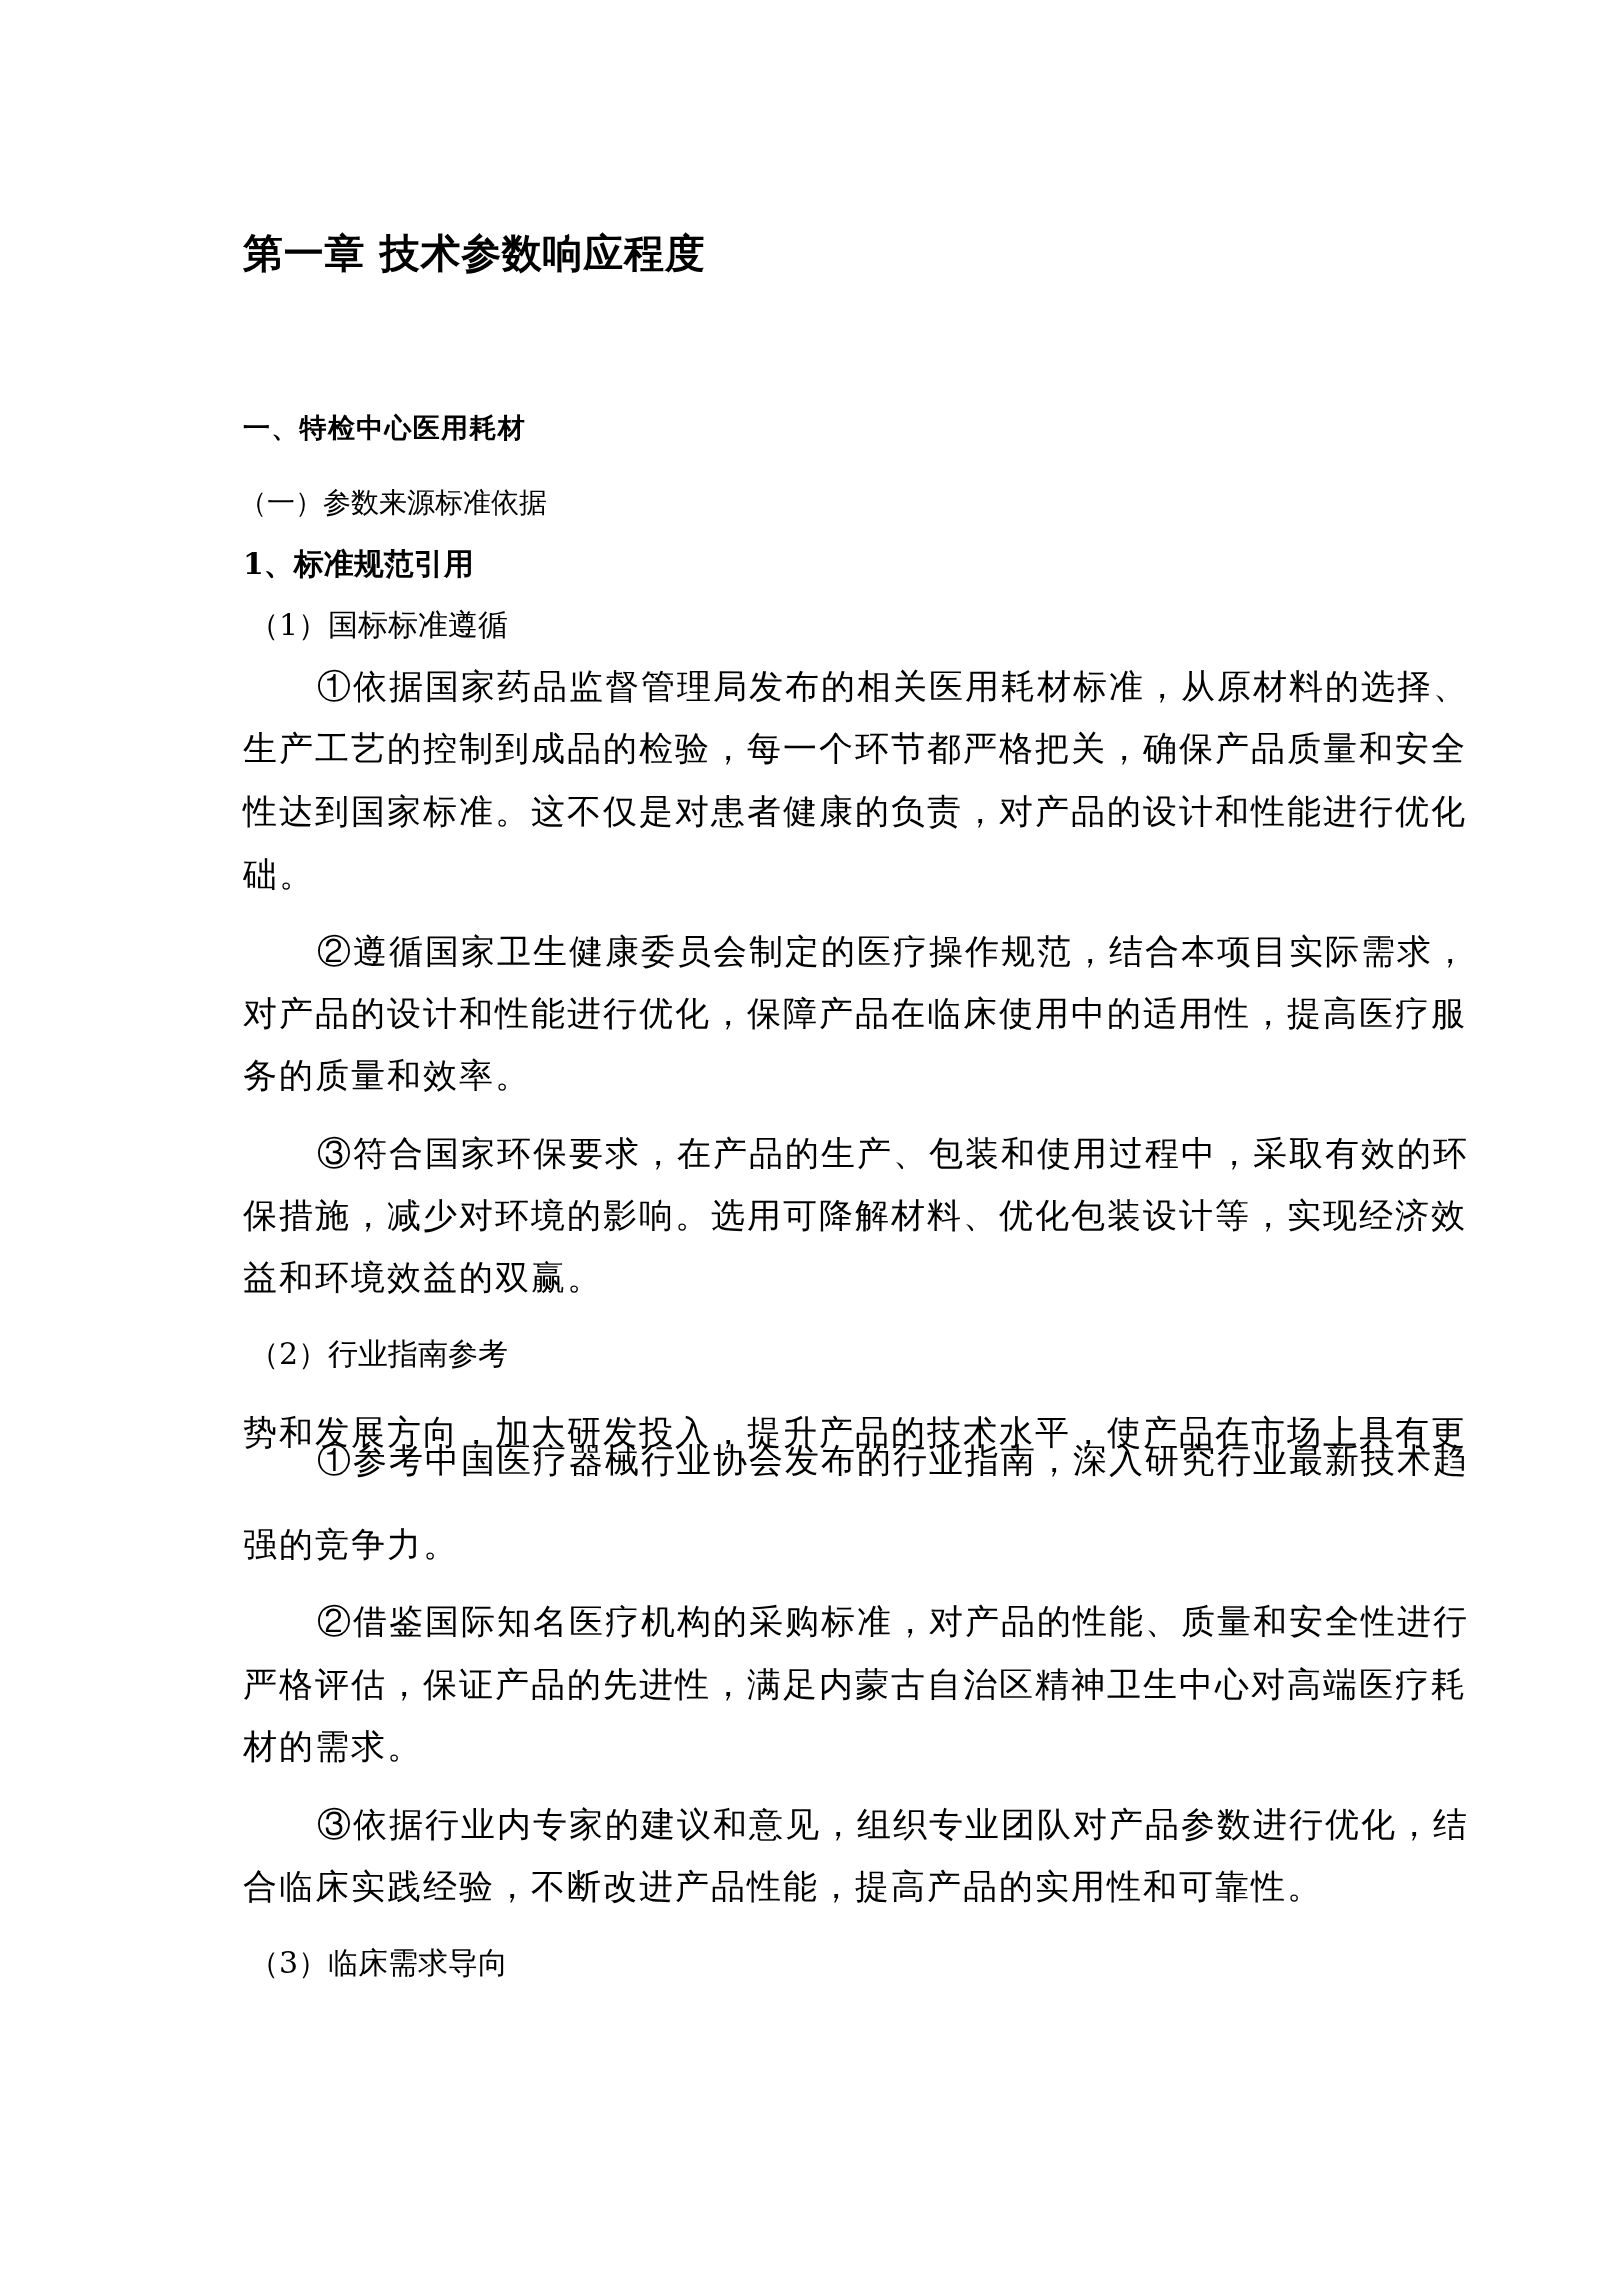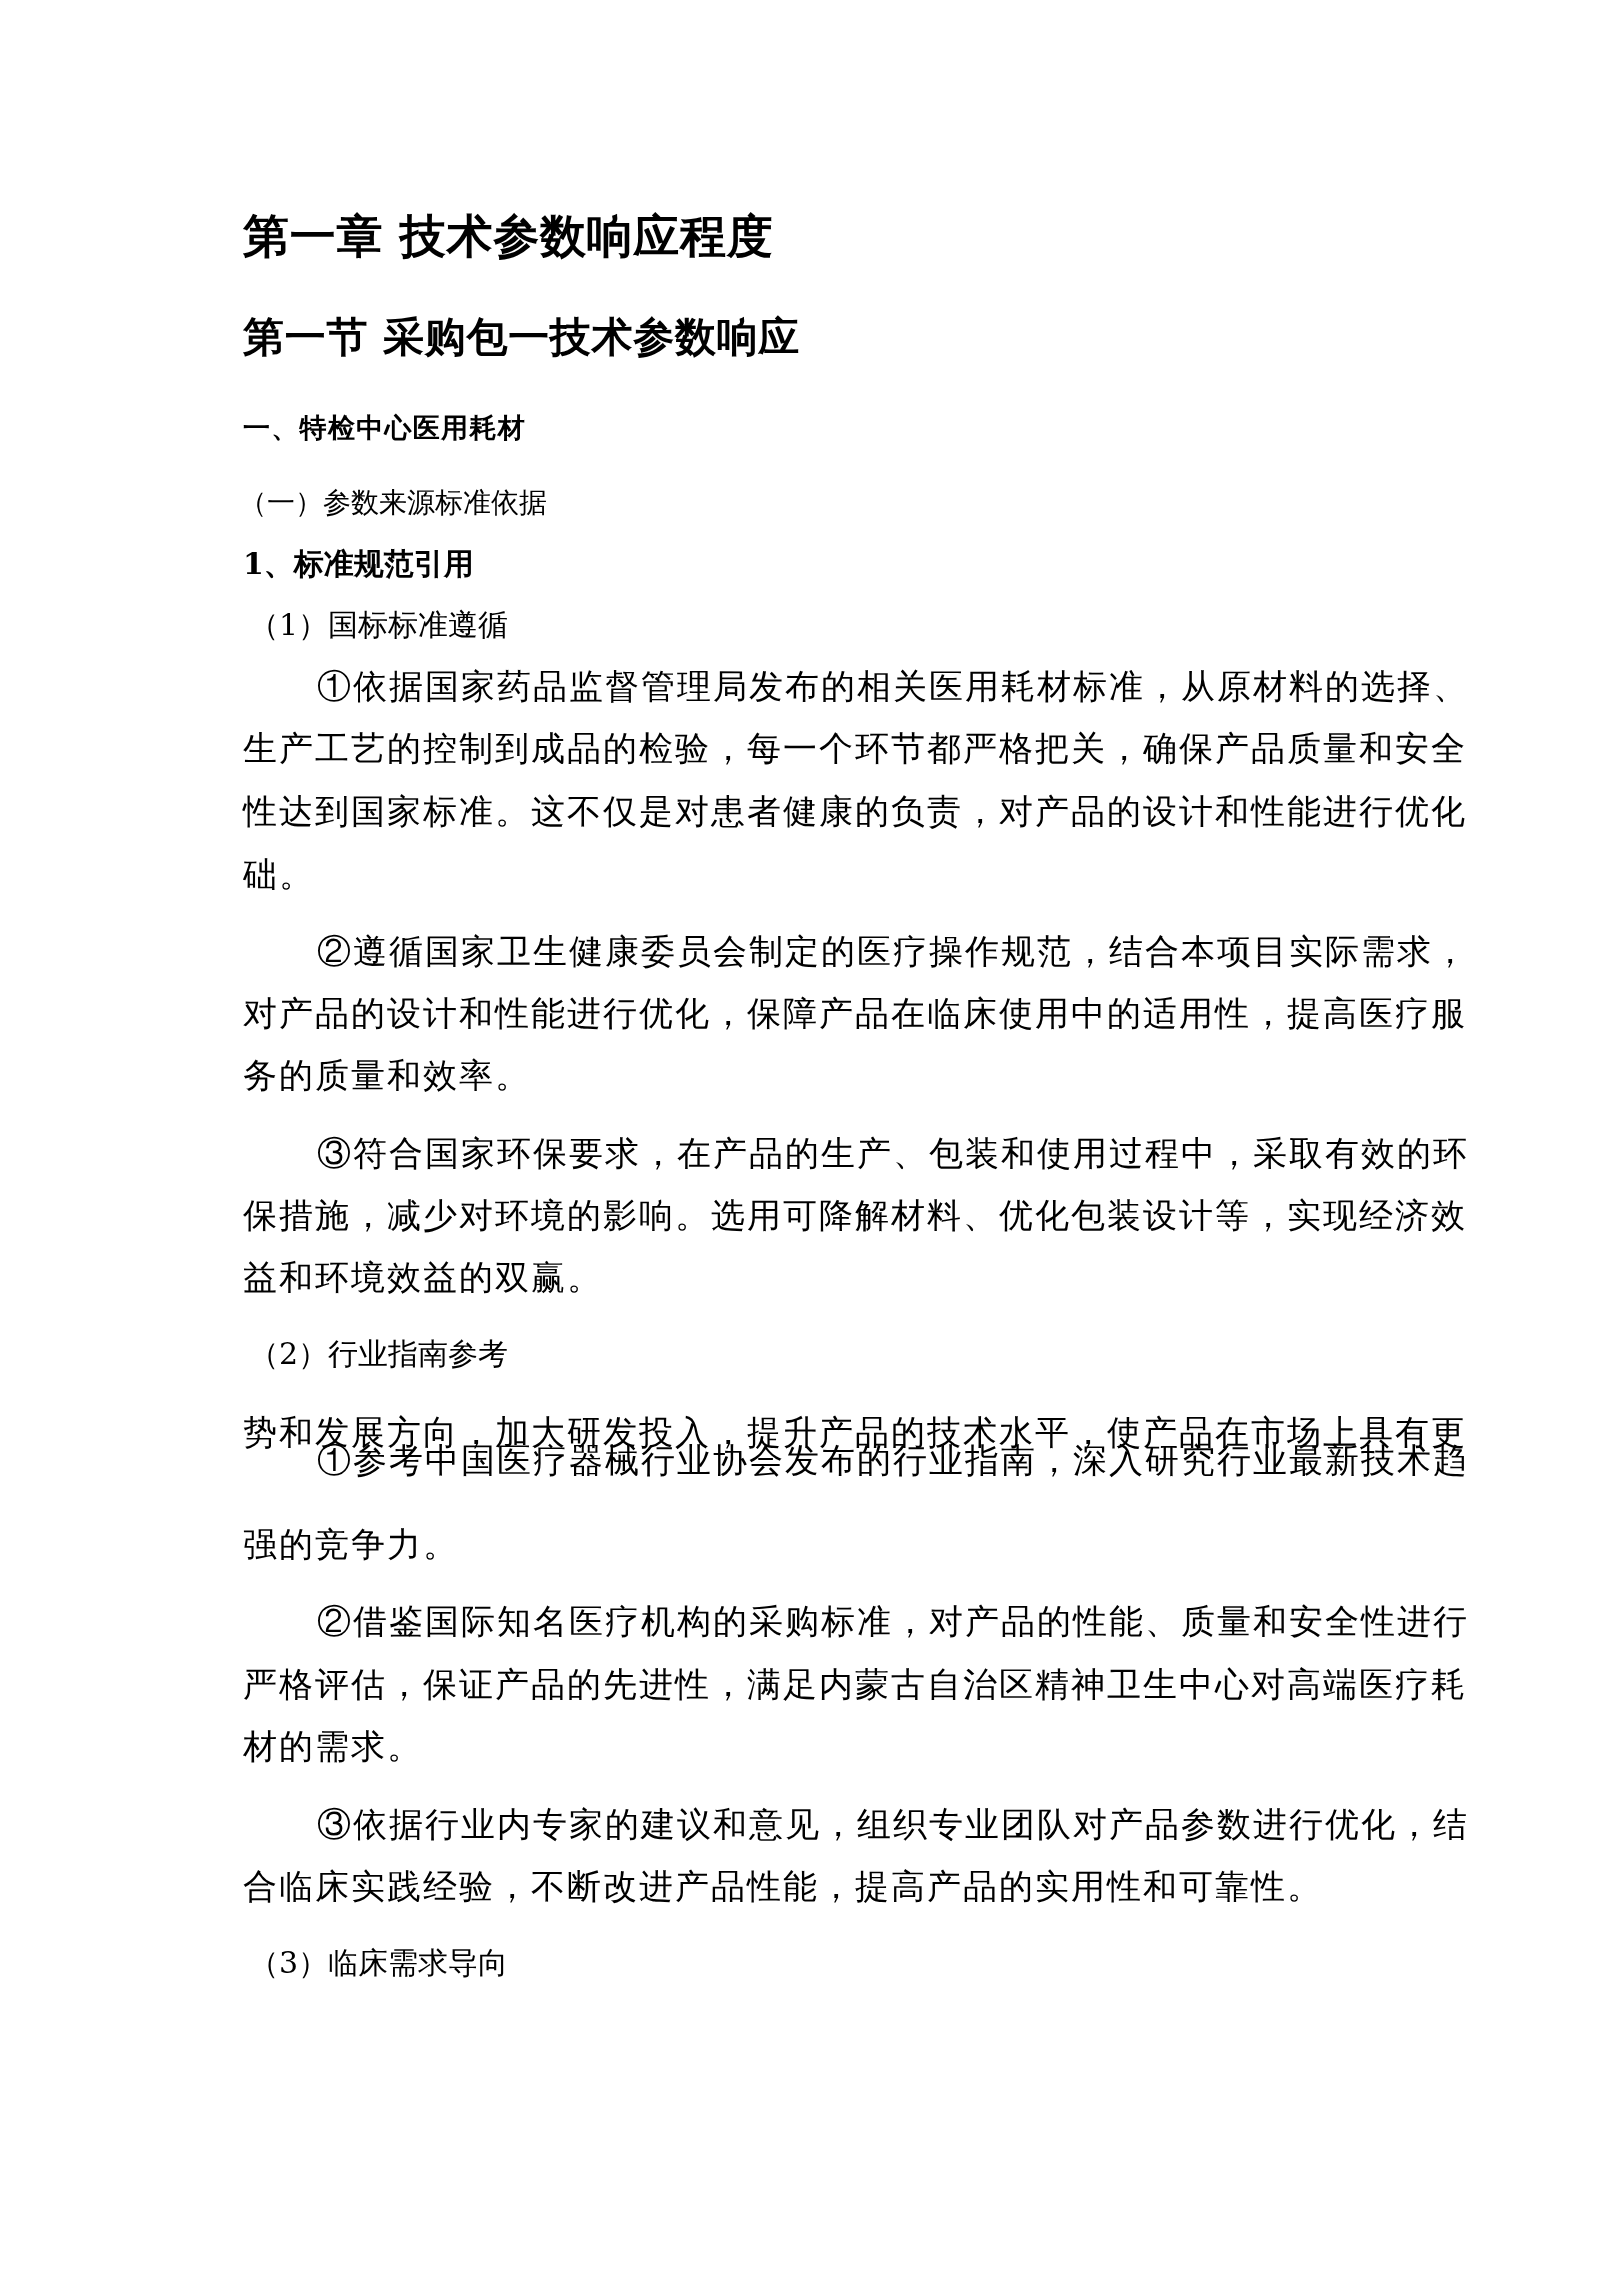--- a/index.html
+++ b/index.html
@@ -24,22 +24,23 @@
     }
     .line {
       position: absolute;
       left: 243px;
       white-space: nowrap;
       line-height: 1;
     }
     .h1 {
       font-family: "DejaVu Sans", "Liberation Sans", sans-serif;
       font-weight: bold;
-      font-size: 46px;
+      font-size: 40px;
       letter-spacing: 0.7px;
+      margin-top: 20px;
     }
     .h2 {
       font-family: "DejaVu Sans", "Liberation Sans", sans-serif;
       font-weight: bold;
       font-size: 41px;
       letter-spacing: 0.7px;
     }
     .h3 {
       font-family: Liberation Mono, monospace;
       font-weight: bold;
@@ -73,21 +74,20 @@
       width: 1059px;
     }
   </style>
 </head>
 <body>
 
 <div class="page">
 
   <div class="line h1" style="top:213px;">第一章  技术参数响应程度</div>
 
-  <div class="line h2" style="top:317px;">第一节  采购包一技术参数响应</div>
 
   <div class="line h3" style="top:417px;">一、特检中心医用耗材</div>
 
   <div class="line h4" style="top:489px; left:239px;">（一）参数来源标准依据</div>
 
   <div class="line h5" style="top:549px;">1、标准规范引用</div>
 
   <div class="line h6" style="top:610px; left:249px;">（1）国标标准遵循</div>
 
   <div class="line body indent" style="top:669px;">①依据国家药品监督管理局发布的相关医用耗材标准，从原材料的选择、</div>

